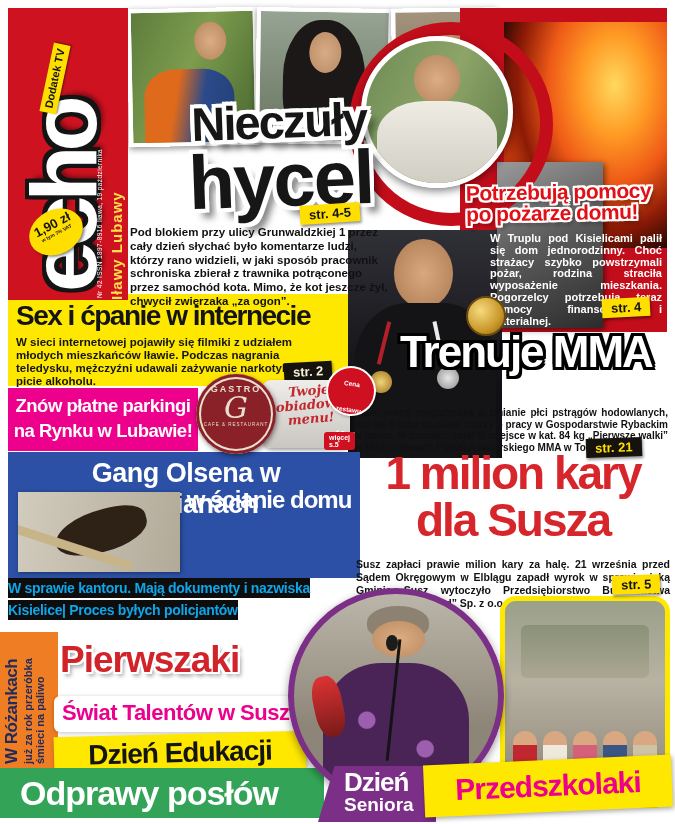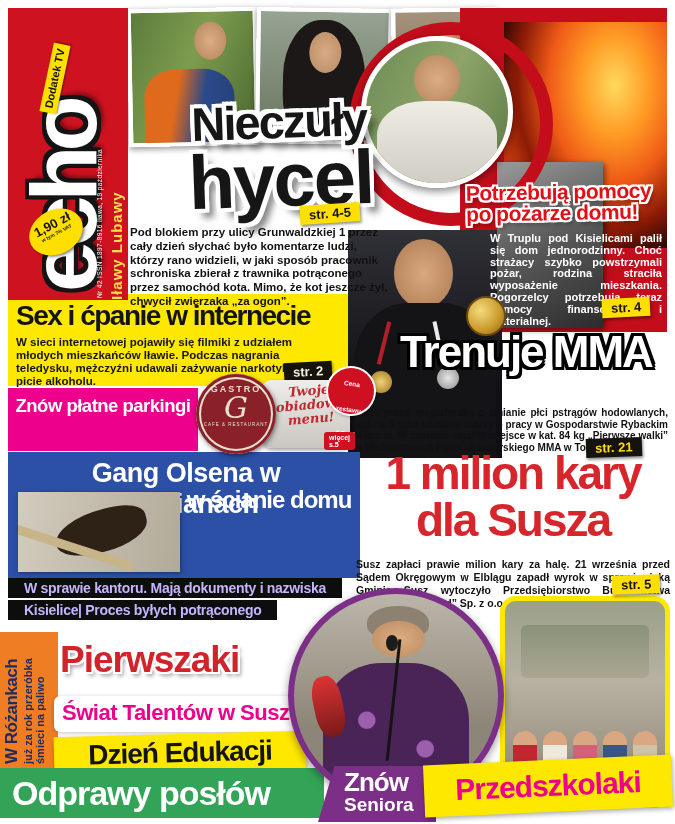--- a/index.html
+++ b/index.html
@@ -126,22 +126,22 @@
   .hole{position:absolute;left:22%;top:22%;width:58%;height:52%;background:#2e2116;
       border-radius:62% 38% 55% 45%;transform:rotate(-14deg);}
   .plank{position:absolute;left:-8%;top:62%;width:80%;height:9px;background:#c7b489;transform:rotate(18deg);}
   .gang-lines{left:182px;top:487px;width:174px;text-align:center;color:#fff;font-weight:bold;}
   .gang-lines .g1{display:block;font-size:28px;line-height:1.05;letter-spacing:-1px;}
   .gang-lines .g2{display:block;font-size:24px;line-height:1.05;letter-spacing:-1px;}
   .gang-lines .g3{display:block;font-size:24px;line-height:1.05;letter-spacing:-1px;}
 
   
   .ticker{left:8px;top:578px;}
-  .ticker div{background:#0d0d0d;color:#c4b5fd;font-weight:bold;font-size:14px;letter-spacing:-.3px;
-      padding:2px 16px;margin-bottom:2px;width:fit-content;}
+  .ticker div{background:#0d0d0d;color:#0ea5e9;font-weight:bold;font-size:14px;letter-spacing:-.3px;
+      padding:2px 0;margin-bottom:2px;width:fit-content;}
 
   
   .susz-head{left:356px;top:450px;width:314px;text-align:center;color:#d6252b;font-weight:bold;
       letter-spacing:-2px;}
   .susz-head .s1{display:block;font-size:46px;line-height:1.02;}
   .susz-head .s2{display:block;font-size:46px;line-height:1.02;}
   .susz-body{left:356px;top:558px;width:314px;font-size:10.5px;font-weight:bold;line-height:13px;
       color:#111;text-align:justify;}
 
   
@@ -151,21 +151,21 @@
   .orange-strip .o2{font-size:11px;}
   .pierwszaki{left:60px;top:642px;width:240px;color:#d2232a;font-weight:bold;font-size:37px;
       line-height:.95;letter-spacing:-1px;}
   .swiat-bar{left:54px;top:696px;width:272px;height:36px;background:#fff;border-radius:6px;
       box-shadow:0 1px 4px rgba(0,0,0,.25);}
   .swiat{left:62px;top:700px;width:260px;color:#ec008c;font-weight:bold;font-size:22px;letter-spacing:-.5px;}
   .edukacja{left:54px;top:734px;width:252px;height:38px;background:#ffe800;transform:rotate(-1.5deg);
       text-align:center;line-height:38px;font-size:28px;font-weight:bold;color:#141414;
       letter-spacing:-1px;box-shadow:1px 2px 4px rgba(0,0,0,.3);}
   .green-bar{left:0;top:768px;width:324px;height:50px;background:#33a457;color:#fff;font-weight:bold;
-      font-size:34px;line-height:50px;padding-left:12px;box-sizing:border-box;letter-spacing:-1px;}
+      font-size:34px;line-height:50px;padding-left:20px;box-sizing:border-box;letter-spacing:-1px;}
 
   
   .woman-circle{left:288px;top:588px;width:216px;height:216px;border:6px solid #7c2f87;border-radius:50%;
       box-sizing:border-box;overflow:hidden;background:linear-gradient(#bcb6aa,#8d8678 65%);
       box-shadow:0 3px 8px rgba(0,0,0,.4);}
   .kids-photo{left:500px;top:596px;width:170px;height:212px;border:5px solid #ffe800;border-radius:16px;
       box-sizing:border-box;overflow:hidden;background:linear-gradient(#9aa08a,#b8b2a2 40%,#8a8272);}
   .kid{position:absolute;bottom:10px;width:24px;height:62px;border-radius:12px 12px 4px 4px;}
 
   .seniora{left:318px;top:766px;width:118px;height:56px;background:#7c2f87;
@@ -237,20 +237,21 @@
 
   <div class="abs sex-box z1"></div>
   <div class="abs sex-head z2">Sex i ćpanie w internecie</div>
   <div class="abs sex-body z2">W sieci internetowej pojawiły się filmiki z udziałem młodych mieszkańców Iławie. Podczas nagrania teledysku, mężczyźni udawali zażywanie narkotyków i picie alkoholu.</div>
   <div class="abs z3" style="left:284px;top:362px;transform:rotate(-3deg);">
     <span class="badge-k">str. 2</span>
   </div>
 
   <div class="abs park-box z2">
     <span>Znów płatne parkingi</span><br>
+    <span>na Rynku w Lubawie!</span>
   </div>
 
   <div class="abs gastro z5">
     <span class="g-tray"></span>
     <span class="g-script">Twoje obiadowe menu!</span>
     <span class="g-logo">
       <span class="gt">GASTRO</span>
       <span class="gl">G</span>
       <span class="gb">CAFE &amp; RESTAURANT</span>
     </span>
@@ -283,21 +284,21 @@
   <div class="abs hole-photo z2">
     <span class="hole"></span>
     <span class="plank"></span>
   </div>
   <div class="abs gang-lines z2">
     <span class="g2">w ścianie domu</span>
   </div>
 
   <div class="abs ticker z3">
     <div>W sprawie kantoru. Mają dokumenty i nazwiska</div>
-    <div>Kisielice| Proces byłych potrąconego</div>
+    <div>Kisielice| Proces byłych policjantów</div>
   </div>
 
   <div class="abs susz-head z3">
     <span class="s1">1 milion kary</span>
     <span class="s2">dla Susza</span>
   </div>
   <div class="abs susz-body z3">Susz zapłaci prawie milion kary za halę. 21 września przed Sądem Okręgowym w Elblągu zapadł wyrok w sprawie, jaką Gminie Susz wytoczyło Przedsiębiorstwo Budownictwa Ogólnego „Ekobud” Sp. z o.o. z Ostródy.</div>
   <div class="abs z6" style="left:612px;top:575px;transform:rotate(-2deg);">
     <span class="badge-y">str. 5</span>
   </div>
@@ -329,18 +330,18 @@
   <div class="abs kids-photo z4">
     <span class="kid" style="left:8px;background:linear-gradient(#d9a882 0 22%,#c0272f 22%);"></span>
     <span class="kid" style="left:38px;background:linear-gradient(#d9a882 0 22%,#efe9dc 22%);"></span>
     <span class="kid" style="left:68px;background:linear-gradient(#d9a882 0 22%,#d4607a 22%);"></span>
     <span class="kid" style="left:98px;background:linear-gradient(#d9a882 0 22%,#3b5684 22%);"></span>
     <span class="kid" style="left:128px;background:linear-gradient(#d9a882 0 22%,#cfc3a6 22%);"></span>
     <span class="fig" style="left:10%;top:12%;width:80%;height:26%;background:linear-gradient(#7f8a6e,#a7a18c);border-radius:6px;opacity:.7;"></span>
   </div>
 
   <div class="abs seniora z6">
-    <span class="d1">Znów</span>
+    <span class="d1">Dzień</span>
     <span class="d2">Seniora</span>
   </div>
   <div class="abs przedszkolaki z6">Przedszkolaki</div>
 
 </div>
 
 </body></html>

